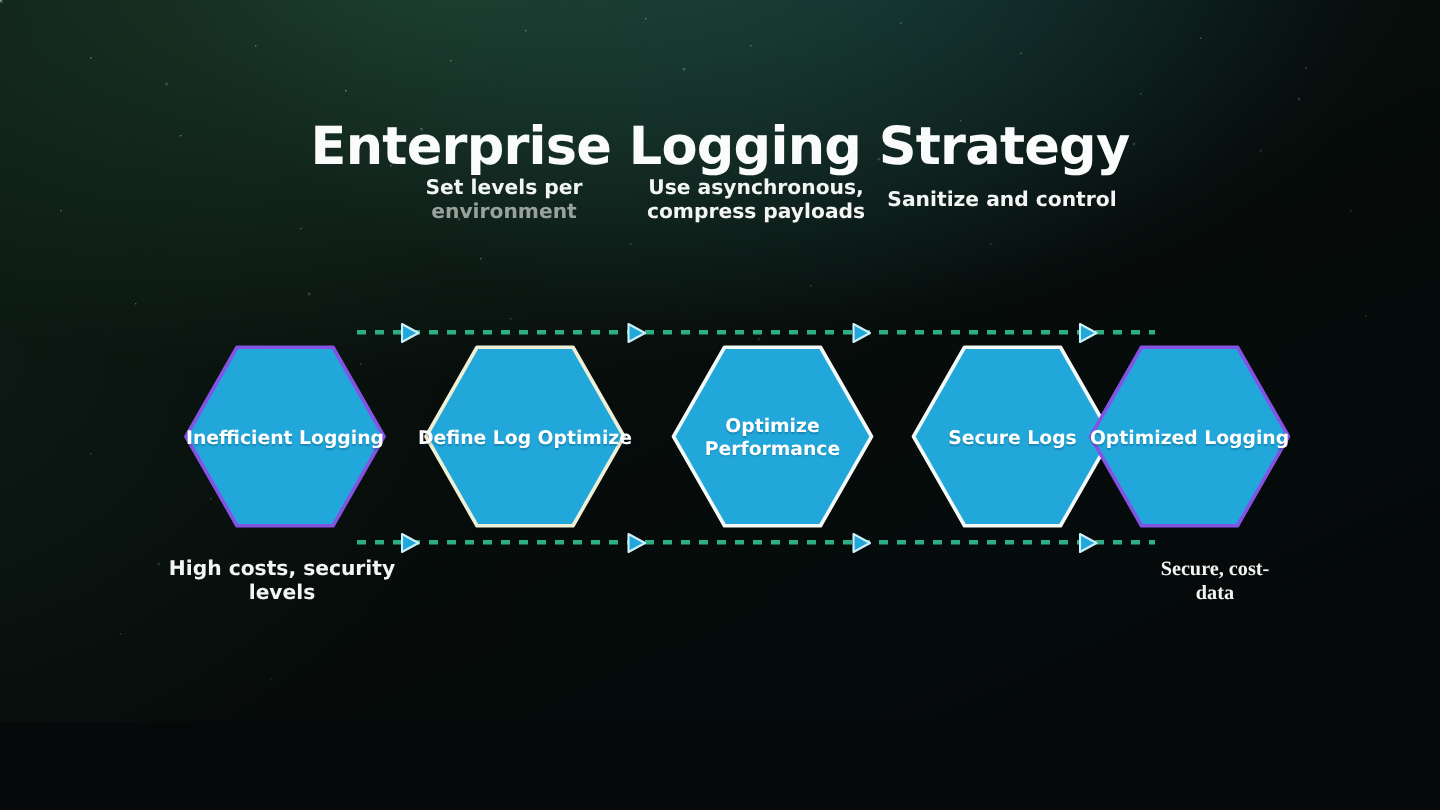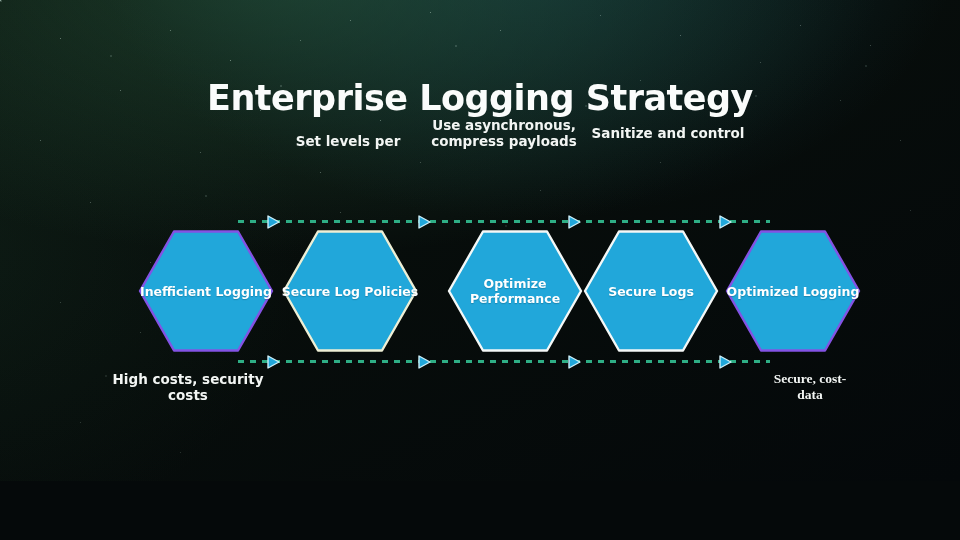--- a/index.html
+++ b/index.html
@@ -47,42 +47,42 @@
   .title {
     position:absolute; left:0; top:52px; width:960px;
     text-align:center; color:#fafcfb; font-size:35px; font-weight:800;
     letter-spacing:-0.5px; line-height:46px;
   }
 
   
   .anno { position:absolute; width:240px; text-align:center; color:#f2f5f3;
     font-size:13.5px; font-weight:700; line-height:16px; }
   .anno span { display:block; }
-  .anno-top-1 { left:228px; bottom:332px; }
+  .anno-top-1 { left:216px; bottom:332px; }
   .anno-top-2 { left:384px; bottom:332px;margin-top:36px; }
   .anno-top-3 { left:548px; bottom:340px; }
   .anno .muted { color:#98a19c; }
   .anno-bot-1 { left:68px;  top:371px; }
   .anno-bot-2 { left:690px; top:371px;font-family:Liberation Serif, serif; }
 
   
   .dash-line { position:absolute; left:238px; width:532px; height:3px;
     background:repeating-linear-gradient(90deg,#2eae85 0px,#2eae85 6px,transparent 6px,transparent 12px); }
   .dash-top { top:220px; }
   .dash-bot { top:360px; }
   .arrowhead { position:absolute; width:15px; height:16px; }
   .arrow-t1 { left:266px; top:214px; } .arrow-t2 { left:417px; top:214px; }
   .arrow-t3 { left:567px; top:214px; } .arrow-t4 { left:718px; top:214px; }
   .arrow-b1 { left:266px; top:354px; } .arrow-b2 { left:417px; top:354px; }
   .arrow-b3 { left:567px; top:354px; } .arrow-b4 { left:718px; top:354px; }
 
   
   .step { position:absolute; top:229px; width:138px; height:124px; }
-  .step-1 { left:121px;margin-left:16px; } .step-2 { left:281px; } .step-3 { left:446px; }
-  .step-4 { left:582px; } .step-5 { left:724px; }
+  .step-1 { left:121px; } .step-2 { left:281px; } .step-3 { left:446px; }
+  .step-4 { left:606px; } .step-5 { left:724px; }
   .step svg.hex { display:block; width:138px; height:124px; }
   .step polygon { fill:#21a7da; stroke-width:2.4; stroke-linejoin:round; }
   .step-1 polygon, .step-5 polygon { stroke:#8353e4; }
   .step-2 polygon { stroke:#eeefd5; }
   .step-3 polygon, .step-4 polygon { stroke:#f4f8f7; }
   .hex-label { position:absolute; inset:0; display:flex; align-items:center; justify-content:center;
     color:#ffffff; font-weight:700; font-size:12.5px; line-height:15px; text-align:center;
     white-space:nowrap; text-shadow:0 1px 1px rgba(0,40,60,.25); }
   .step-3 .hex-label { white-space:normal; padding:0 24px; }
 
@@ -101,20 +101,21 @@
 <body>
 
 <div class="stage">
   <div class="stars"></div>
   <div class="stars2"></div>
 
   <h1 class="title">Enterprise Logging Strategy</h1>
 
   <div class="anno anno-top-1">
     <span>Set levels per</span>
+    <span class="muted">environment</span>
   </div>
   <div class="anno anno-top-2">
     <span>Use asynchronous,</span>
     <span>compress payloads</span>
   </div>
   <div class="anno anno-top-3">
     <span>Sanitize and control</span>
   </div>
 
   <div class="dash-line dash-top"></div>
@@ -148,21 +149,21 @@
   <div class="step step-1">
     <svg class="hex" viewBox="0 0 138 124">
         <polygon points="3,62 37,2.5 101,2.5 135,62 101,121.5 37,121.5"></polygon>
       </svg>
     <div class="hex-label">Inefficient Logging</div>
   </div>
   <div class="step step-2">
     <svg class="hex" viewBox="0 0 138 124">
         <polygon points="3,62 37,2.5 101,2.5 135,62 101,121.5 37,121.5"></polygon>
       </svg>
-    <div class="hex-label">Secure Log Policies</div>
+    <div class="hex-label">Define Log Optimize</div>
   </div>
   <div class="step step-3">
     <svg class="hex" viewBox="0 0 138 124">
         <polygon points="3,62 37,2.5 101,2.5 135,62 101,121.5 37,121.5"></polygon>
       </svg>
     <div class="hex-label">Optimize Performance</div>
   </div>
   <div class="step step-4">
     <svg class="hex" viewBox="0 0 138 124">
         <polygon points="3,62 37,2.5 101,2.5 135,62 101,121.5 37,121.5"></polygon>
@@ -171,21 +172,21 @@
   </div>
   <div class="step step-5">
     <svg class="hex" viewBox="0 0 138 124">
         <polygon points="3,62 37,2.5 101,2.5 135,62 101,121.5 37,121.5"></polygon>
       </svg>
     <div class="hex-label">Optimized Logging</div>
   </div>
 
   <div class="anno anno-bot-1">
     <span>High costs, security</span>
-    <span>costs</span>
+    <span>levels</span>
   </div>
   <div class="anno anno-bot-2">
     <span>Secure, cost-</span>
     <span>data</span>
   </div>
 
   <div class="footer">
     <div class="brand">
       <svg width="30" height="26" viewBox="0 0 30 26">
         <defs>

